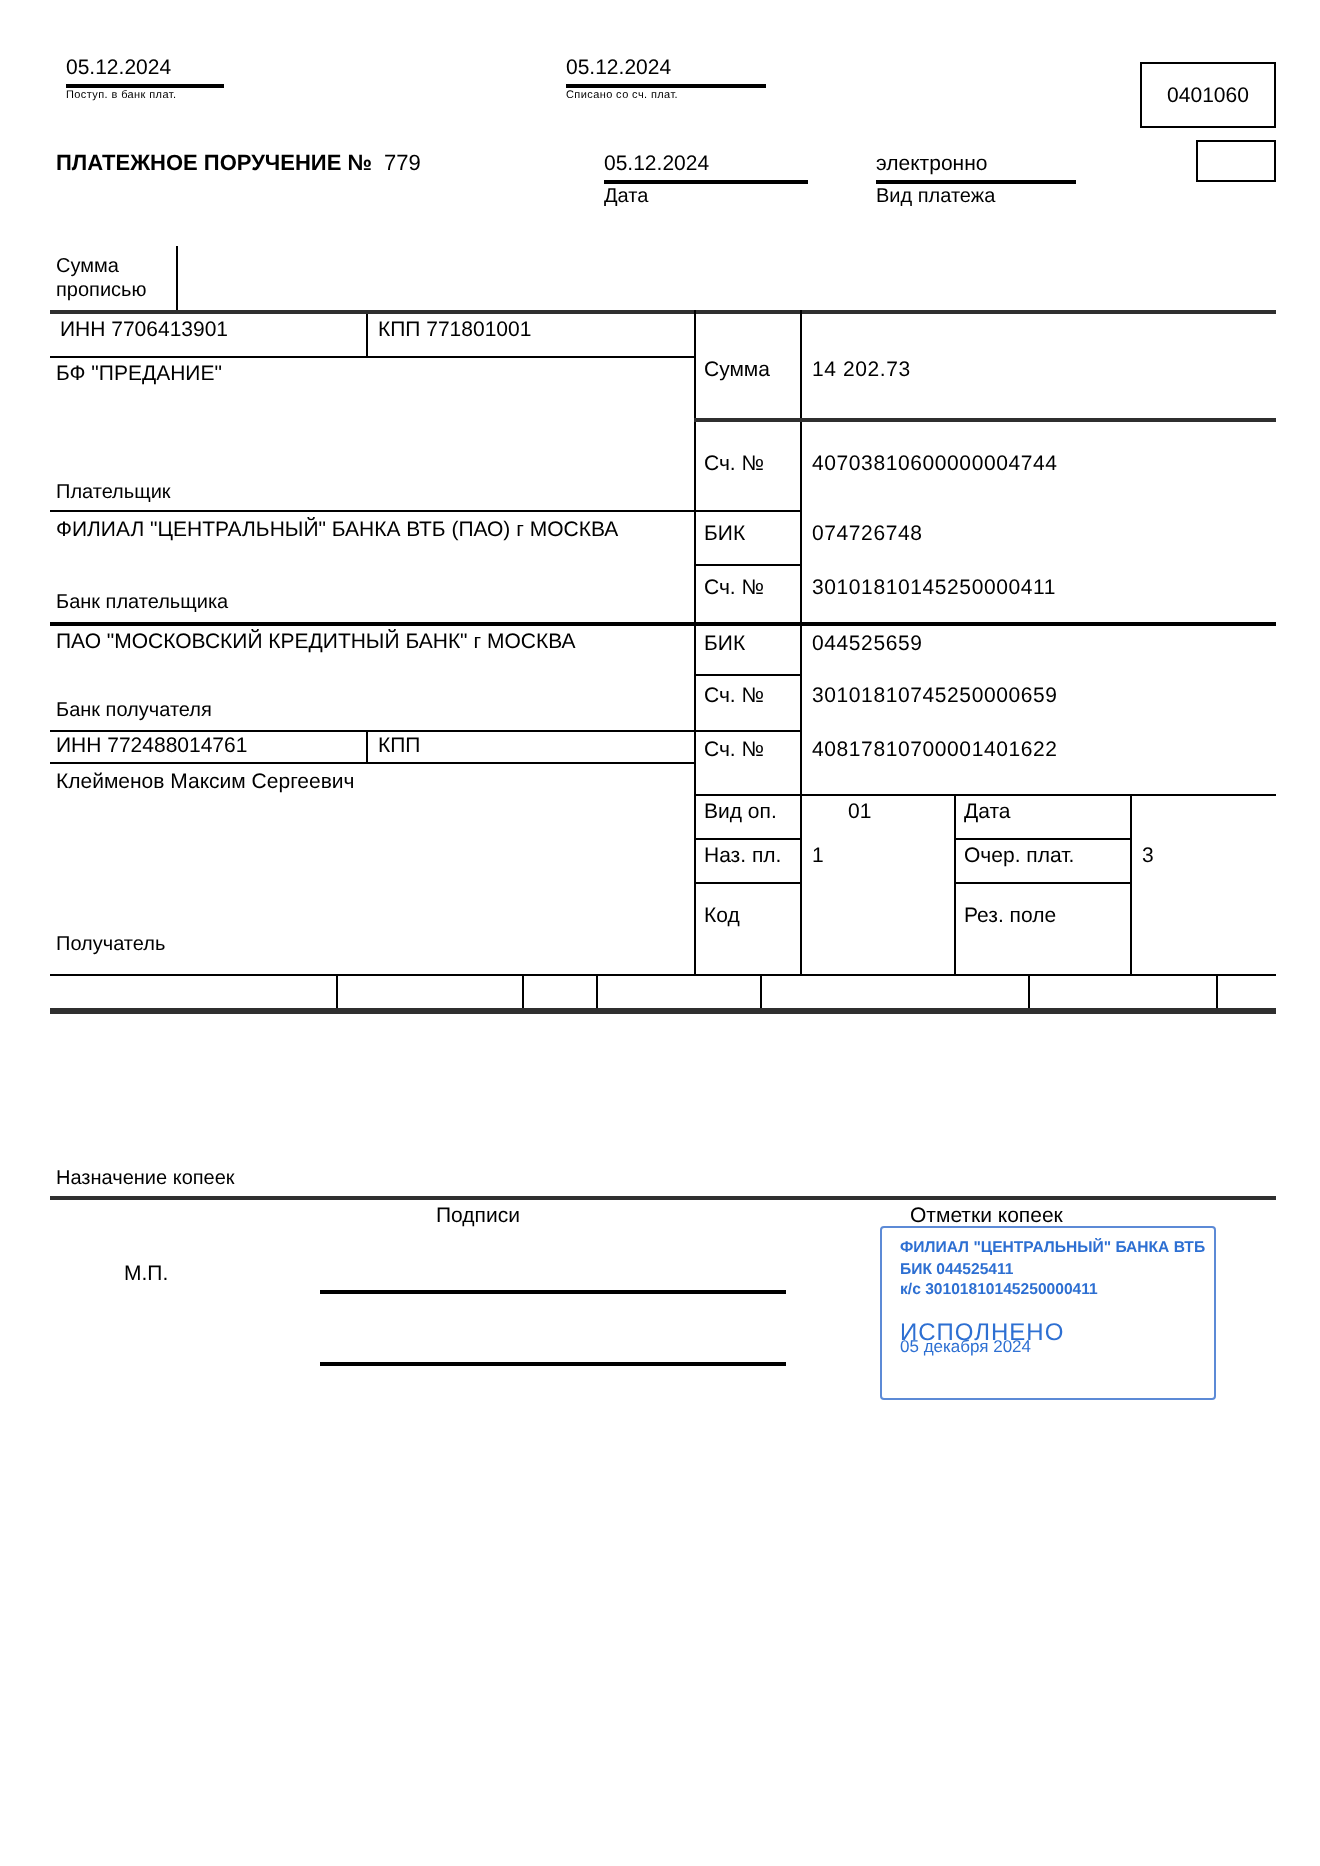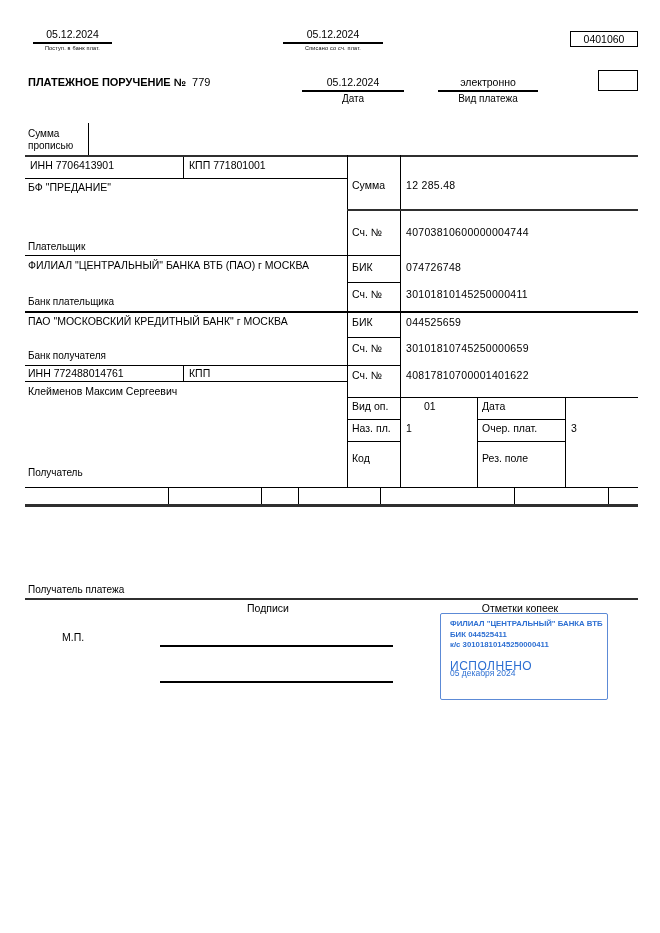--- a/index.html
+++ b/index.html
@@ -2,21 +2,21 @@
 <html><head>
 <meta charset="utf-8">
 <style>
   html,body { margin:0; padding:0; background:#fff; }
   .page { position:relative; width:660px; height:933px; background:#ffffff;
           font-family:"Liberation Sans", sans-serif; color:#000; overflow:hidden; }
   .t  { position:absolute; white-space:nowrap; font-size:10.5px; line-height:1.15; }
   .sm { font-size:10px; }
   .xs { font-size:5.5px; letter-spacing:0.2px; }
   .b  { font-weight:bold; }
-  .c  { text-align:center; }
+  .c  { text-align:left; }
   .hl { position:absolute; background:#000; height:1px; }
   .vl { position:absolute; background:#000; width:1px; }
   .thick { background:#2f2f2f; }
   .box { position:absolute; border:1.5px solid #000; box-sizing:border-box; }
   .codebox { display:flex; align-items:center; justify-content:center; font-size:10.5px; }
   .stamp { position:absolute; left:440px; top:613px; width:168px; height:87px;
            border:1.5px solid #5c8ad6; box-sizing:border-box; border-radius:2px; }
   .st { color:#2d6fd2; font-size:7.8px; font-weight:bold; }
   .st-status { color:#2d6fd2; font-size:12px; font-weight:normal; letter-spacing:0.5px; }
   .st-date { color:#2d6fd2; font-size:8.5px; }
@@ -28,21 +28,21 @@
 <div class="page">
 
   <div class="t c" style="left:33px;top:28px;width:79px">05.12.2024</div>
   <div class="hl" style="left:33px;top:42px;width:79px;height:1.5px"></div>
   <div class="t xs c" style="left:33px;top:45px;width:79px">Поступ. в банк плат.</div>
 
   <div class="t c" style="left:283px;top:28px;width:100px">05.12.2024</div>
   <div class="hl" style="left:283px;top:42px;width:100px;height:1.5px"></div>
   <div class="t xs c" style="left:283px;top:45px;width:100px">Списано со сч. плат.</div>
 
-  <div class="box codebox" style="left:570px;top:31px;width:68px;height:16px">
+  <div class="box codebox" style="left:570px;top:31px;width:68px;height:33px">
     <span>0401060</span>
   </div>
 
   <div class="t" style="left:28px;top:76px;font-size:11px">
     <span class="b">ПЛАТЕЖНОЕ ПОРУЧЕНИЕ №</span>
     <span style="margin-left:3px">779</span>
   </div>
   <div class="t c" style="left:302px;top:76px;width:102px">05.12.2024</div>
   <div class="hl" style="left:302px;top:90px;width:102px;height:1.5px"></div>
   <div class="t sm c" style="left:302px;top:93px;width:102px">Дата</div>
@@ -64,21 +64,21 @@
   <div class="t" style="left:30px;top:159px">ИНН 7706413901</div>
   <div class="vl" style="left:183px;top:157px;height:21px"></div>
   <div class="t" style="left:189px;top:159px">КПП 771801001</div>
   <div class="hl" style="left:25px;top:178px;width:322px"></div>
 
   <div class="t" style="left:28px;top:181px">БФ "ПРЕДАНИЕ"</div>
   <div class="t sm" style="left:28px;top:241px">Плательщик</div>
   <div class="hl" style="left:25px;top:255px;width:375px"></div>
 
   <div class="t" style="left:352px;top:179px">Сумма</div>
-  <div class="t num" style="left:406px;top:179px">12 285.48</div>
+  <div class="t num" style="left:406px;top:179px">14 202.73</div>
   <div class="hl thick" style="left:347px;top:209px;width:291px;height:2px"></div>
 
   <div class="t" style="left:352px;top:226px">Сч. №</div>
   <div class="t num" style="left:406px;top:226px">40703810600000004744</div>
 
   <div class="t" style="left:352px;top:261px">БИК</div>
   <div class="t num" style="left:406px;top:261px">074726748</div>
   <div class="hl" style="left:347px;top:282px;width:53px"></div>
   <div class="t" style="left:352px;top:288px">Сч. №</div>
   <div class="t num" style="left:406px;top:288px">30101810145250000411</div>
@@ -130,21 +130,21 @@
 
   <div class="hl" style="left:25px;top:487px;width:613px"></div>
   <div class="vl" style="left:168px;top:487px;height:17px"></div>
   <div class="vl" style="left:261px;top:487px;height:17px"></div>
   <div class="vl" style="left:298px;top:487px;height:17px"></div>
   <div class="vl" style="left:380px;top:487px;height:17px"></div>
   <div class="vl" style="left:514px;top:487px;height:17px"></div>
   <div class="vl" style="left:608px;top:487px;height:17px"></div>
   <div class="hl thick" style="left:25px;top:504px;width:613px;height:2.5px"></div>
 
-  <div class="t sm" style="left:28px;top:584px">Получатель платежа</div>
+  <div class="t sm" style="left:28px;top:584px">Назначение копеек</div>
   <div class="hl thick" style="left:25px;top:598px;width:613px;height:2px"></div>
 
   <div class="t c" style="left:218px;top:602px;width:100px">Подписи</div>
   <div class="t c" style="left:455px;top:602px;width:130px">Отметки копеек</div>
   <div class="t" style="left:62px;top:631px">М.П.</div>
   <div class="hl" style="left:160px;top:645px;width:233px;height:1.5px"></div>
   <div class="hl" style="left:160px;top:681px;width:233px;height:1.5px"></div>
 
   <div class="stamp">
     <div class="t st" style="left:9px;top:6px">ФИЛИАЛ "ЦЕНТРАЛЬНЫЙ" БАНКА ВТБ</div>

